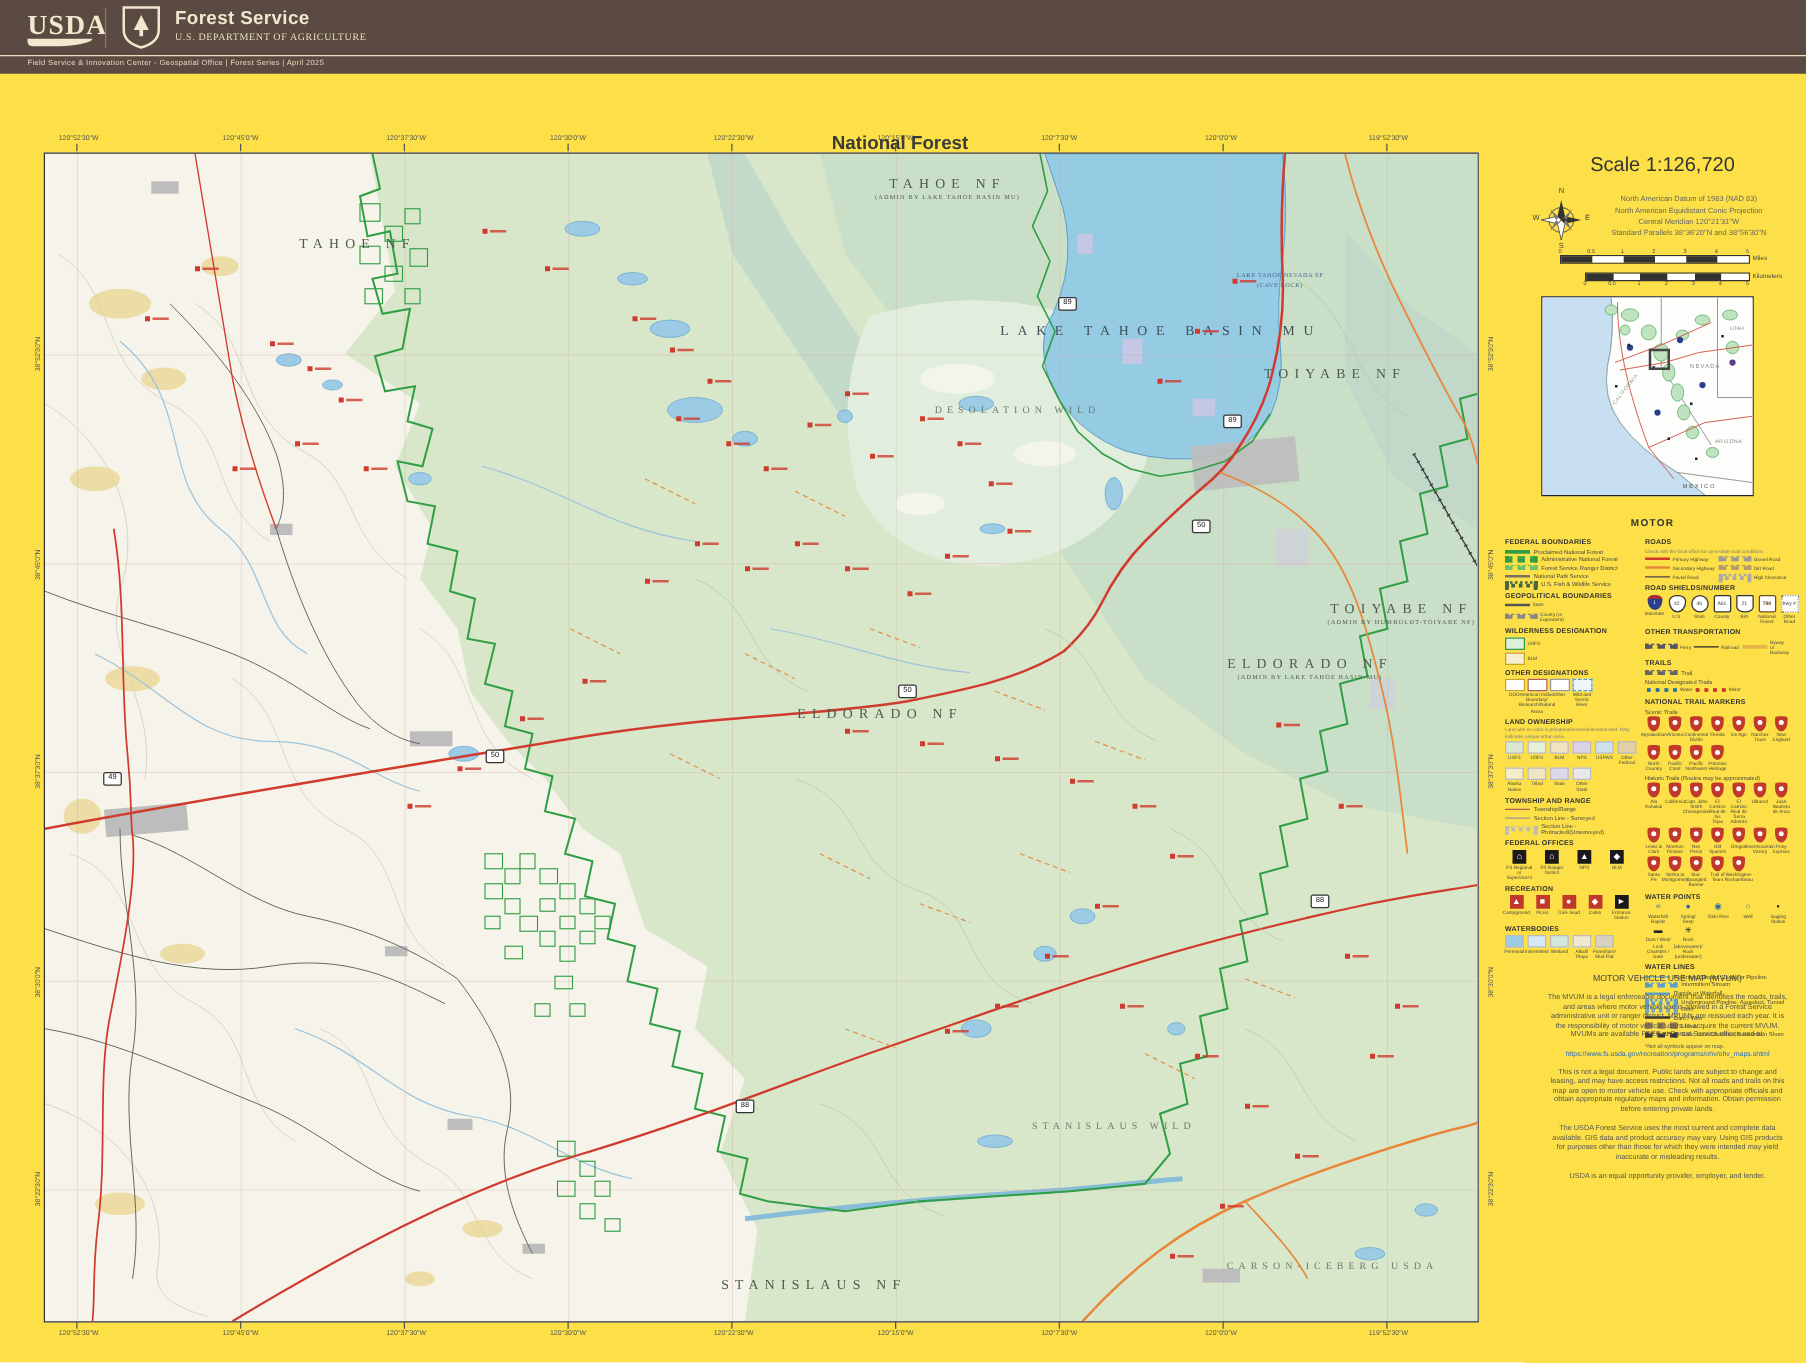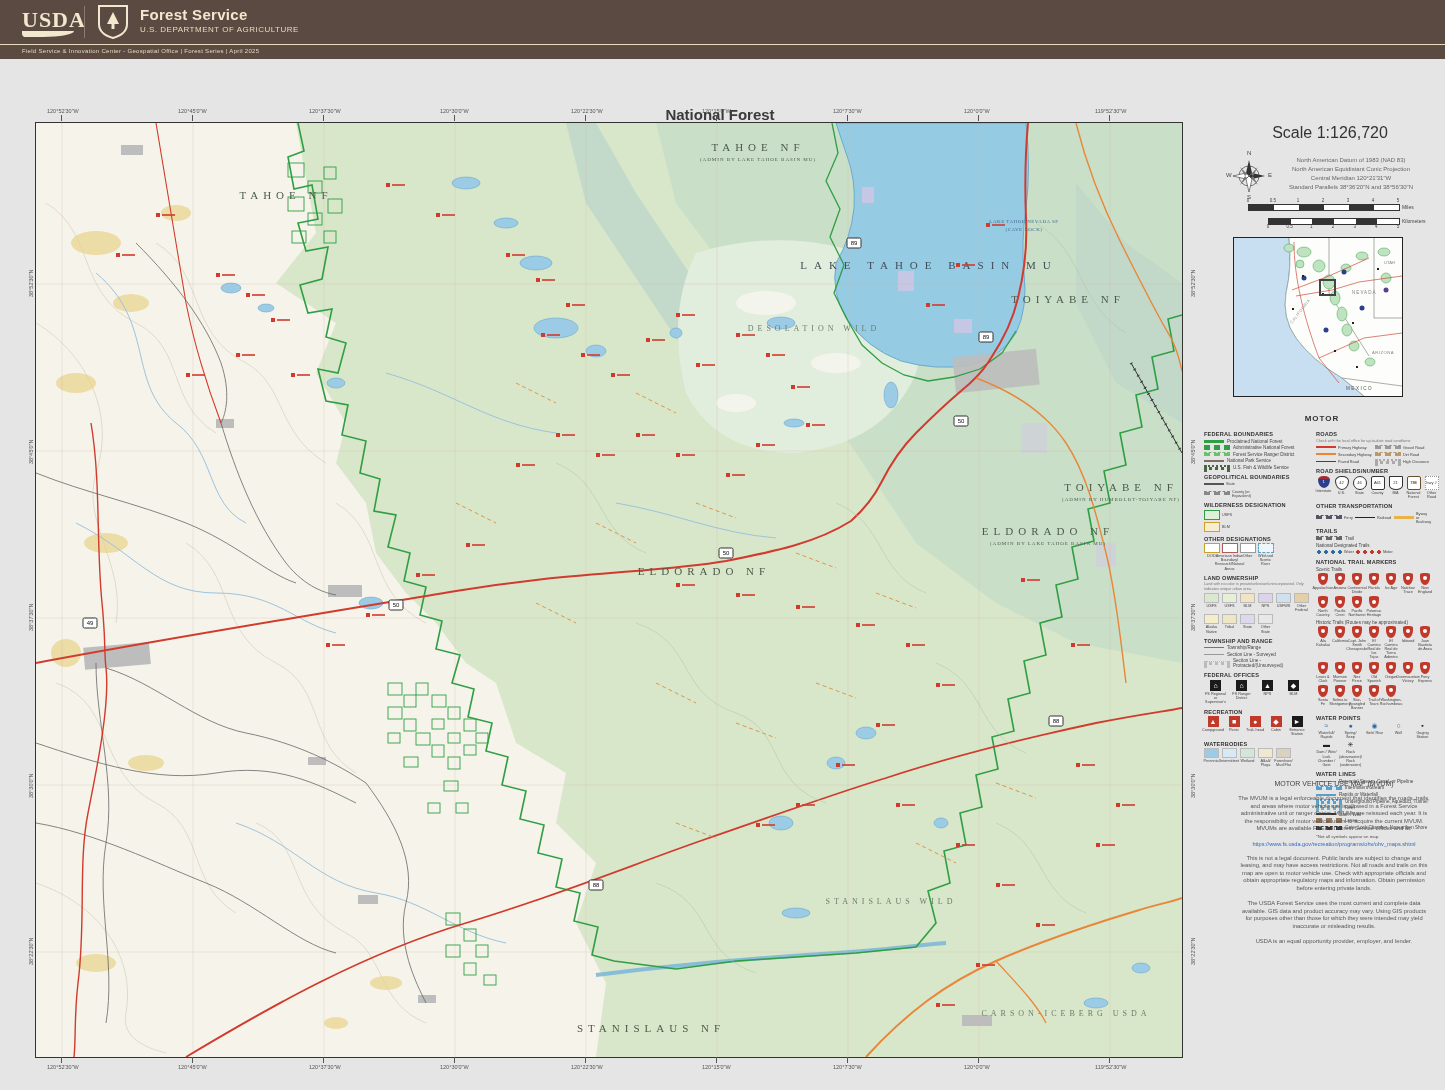--- a/index.html
+++ b/index.html
@@ -1,32 +1,32 @@
 <!DOCTYPE html>
 <html><head>
 <meta charset="utf-8">
 <style>
   html,body{margin:0;padding:0;background:#fff;}
-  .page{position:relative;width:1445px;height:1090px;background:#e5e5e5;overflow:hidden;
+  .page{position:relative;width:1445px;height:1090px;background:#fde047;overflow:hidden;
         font-family:"Liberation Sans",sans-serif;}
 
   
   .hdr{position:absolute;left:0;top:0;width:1445px;height:44px;background:#5a4a41;}
   .hdr-sub{position:absolute;left:0;top:44px;width:1445px;height:14px;background:#5a4a41;
            border-top:1px solid #e9ddbf;}
   .hdr-sub .tagline{position:absolute;left:22px;top:3px;font-size:6px;color:#e9ddbf;letter-spacing:.3px;}
   .usda{position:absolute;left:22px;top:7px;color:#f2e8cf;font-family:"Liberation Serif",serif;
         font-weight:bold;font-size:22px;letter-spacing:1px;}
   .usda-swoosh{position:absolute;left:22px;top:31px;width:52px;height:6px;background:#f2e8cf;
         border-radius:0 0 60% 8%/0 0 100% 60%;}
   .hdr-divider{position:absolute;left:84px;top:6px;width:1px;height:32px;background:#8a7a6e;}
   .fs-shield{position:absolute;left:96px;top:4px;}
   .hdr-txt{position:absolute;left:140px;top:6px;color:#f2e8cf;}
   .hdr-agency{font-size:15px;font-weight:bold;letter-spacing:.3px;}
-  .hdr-dept{font-size:8px;letter-spacing:.5px;margin-top:2px;color:#e9ddbf;}
+  .hdr-dept{font-size:8px;letter-spacing:.5px;margin-top:2px;color:#e9ddbf;font-family:Liberation Serif, serif;}
 
   
   .title-main{position:absolute;left:380px;top:76px;width:680px;text-align:center;
       font-size:27px;font-weight:bold;color:#3a3a3a;letter-spacing:.5px;}
   .title-sub{position:absolute;left:380px;top:106px;width:680px;text-align:center;
       font-size:15px;font-weight:bold;color:#3a3a3a;}
 
   
   #map{position:absolute;left:35px;top:122px;width:1146px;height:934px;border:1px solid #333;
        background:#f6f4ea;overflow:hidden;}

